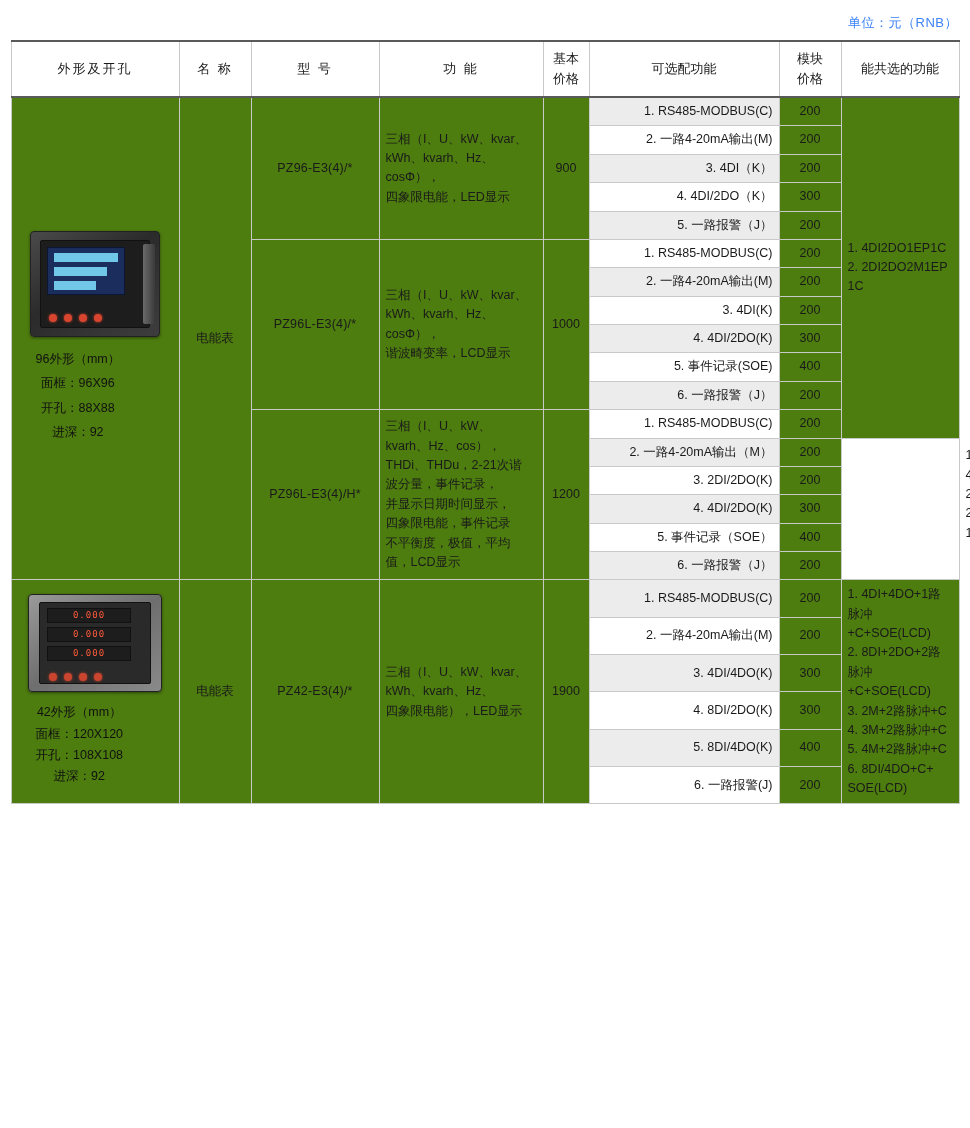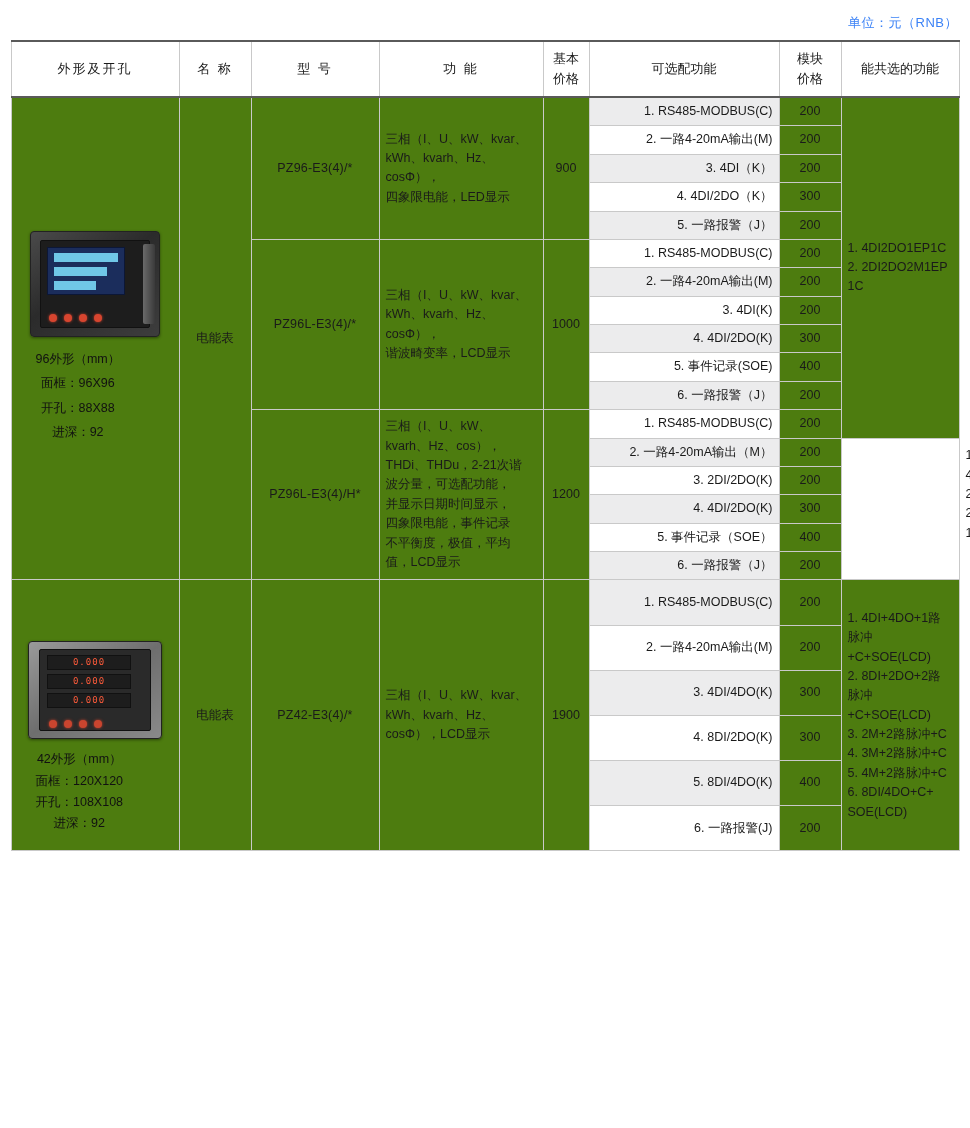--- a/index.html
+++ b/index.html
@@ -119,21 +119,21 @@
     width: 8px; height: 8px; border-radius: 50%;
     background: #d7452f; display: block;
     box-shadow: 0 0 3px rgba(215,69,47,0.9);
   }
   .meter .side {
     position: absolute; right: 4px; top: 12px; bottom: 12px; width: 12px;
     background: linear-gradient(90deg,#6a6a6a,#3a3a3a);
     border-radius: 2px;
   }
   
-  .meter.v42 { width: 132px; height: 96px; background: linear-gradient(145deg,#9a9a9a 0%, #6e6e6e 50%, #8a8a8a 100%); margin-top: 47px; }
+  .meter.v42 { width: 132px; height: 96px; background: linear-gradient(145deg,#9a9a9a 0%, #6e6e6e 50%, #8a8a8a 100%); }
   .meter.v42 .bezel { background: #2a2a2a; left: 10px; top: 7px; right: 10px; bottom: 7px;}
   .meter.v42 .rows { position: absolute; left: 18px; top: 13px; width: 84px; }
   .meter.v42 .rows .r {
     height: 13px; background: #1d1d1d; border: 1px solid #111;
     margin-bottom: 4px; color: #ff5b3a; font-size: 9px; line-height: 13px;
     text-align: center; letter-spacing: 1px; font-family: "DejaVu Sans Mono", monospace;
   }
   .meter.v42 .leds { bottom: 10px; left: 20px; }
   .meter.v42 .leds i { background: #c9452f; }
 
@@ -277,21 +277,21 @@
         <td class="opt-cell">6. 一路报警（J）</td>
         <td class="center shade">200</td>
       </tr>
 
       <tr>
         <td class="model-cell shade" rowspan="6">PZ96L-E3(4)/H*</td>
         <td class="func-cell shade" rowspan="6">
           <div>三相（I、U、kW、</div>
           <div>kvarh、Hz、cos），</div>
           <div>THDi、THDu，2-21次谐</div>
-          <div>波分量，可选配功能，</div>
+          <div>波分量，事件记录，</div>
           <div>并显示日期时间显示，</div>
           <div>四象限电能，事件记录</div>
           <div>不平衡度，极值，平均</div>
           <div>值，LCD显示</div>
         </td>
         <td class="center shade" rowspan="6">1200</td>
         <td class="opt-cell white">1. RS485-MODBUS(C)</td>
         <td class="center shade">200</td>
         <td class="share-cell shade" rowspan="6">
           <div>1. 4DI2DO1EP1C</div>
@@ -343,21 +343,21 @@
               <div>开孔：108X108</div>
               <div>进深：92</div>
             </div>
           </div>
         </td>
         <td class="center shade" rowspan="6">电能表</td>
         <td class="model-cell shade" rowspan="6">PZ42-E3(4)/*</td>
         <td class="func-cell shade" rowspan="6">
           <div>三相（I、U、kW、kvar、</div>
           <div>kWh、kvarh、Hz、</div>
-          <div>cosΦ），LCD显示</div>
+          <div>四象限电能），LED显示</div>
         </td>
         <td class="center shade" rowspan="6">1900</td>
         <td class="opt-cell">1. RS485-MODBUS(C)</td>
         <td class="center shade">200</td>
         <td class="share-cell shade" rowspan="6">
           <div>1. 4DI+4DO+1路脉冲</div>
           <div>+C+SOE(LCD)</div>
           <div>2. 8DI+2DO+2路脉冲</div>
           <div>+C+SOE(LCD)</div>
           <div>3. 2M+2路脉冲+C</div>

